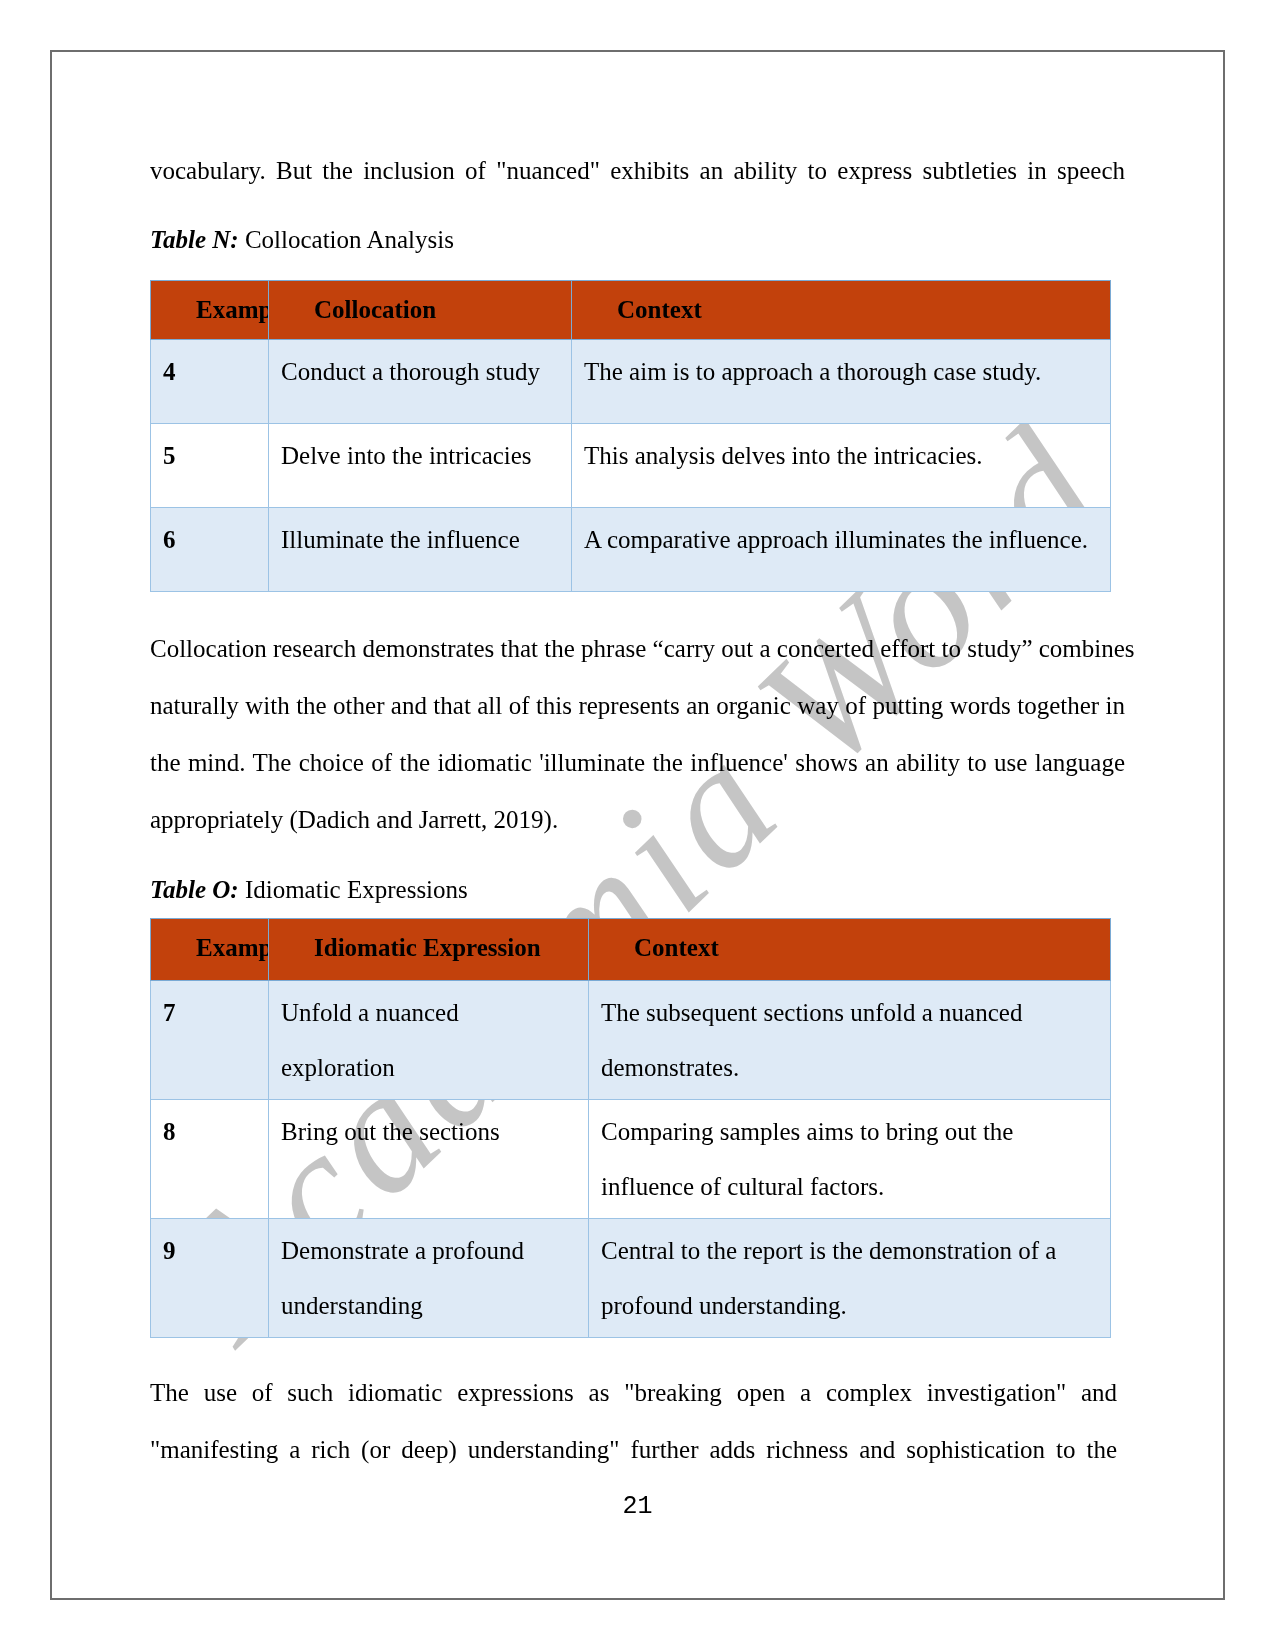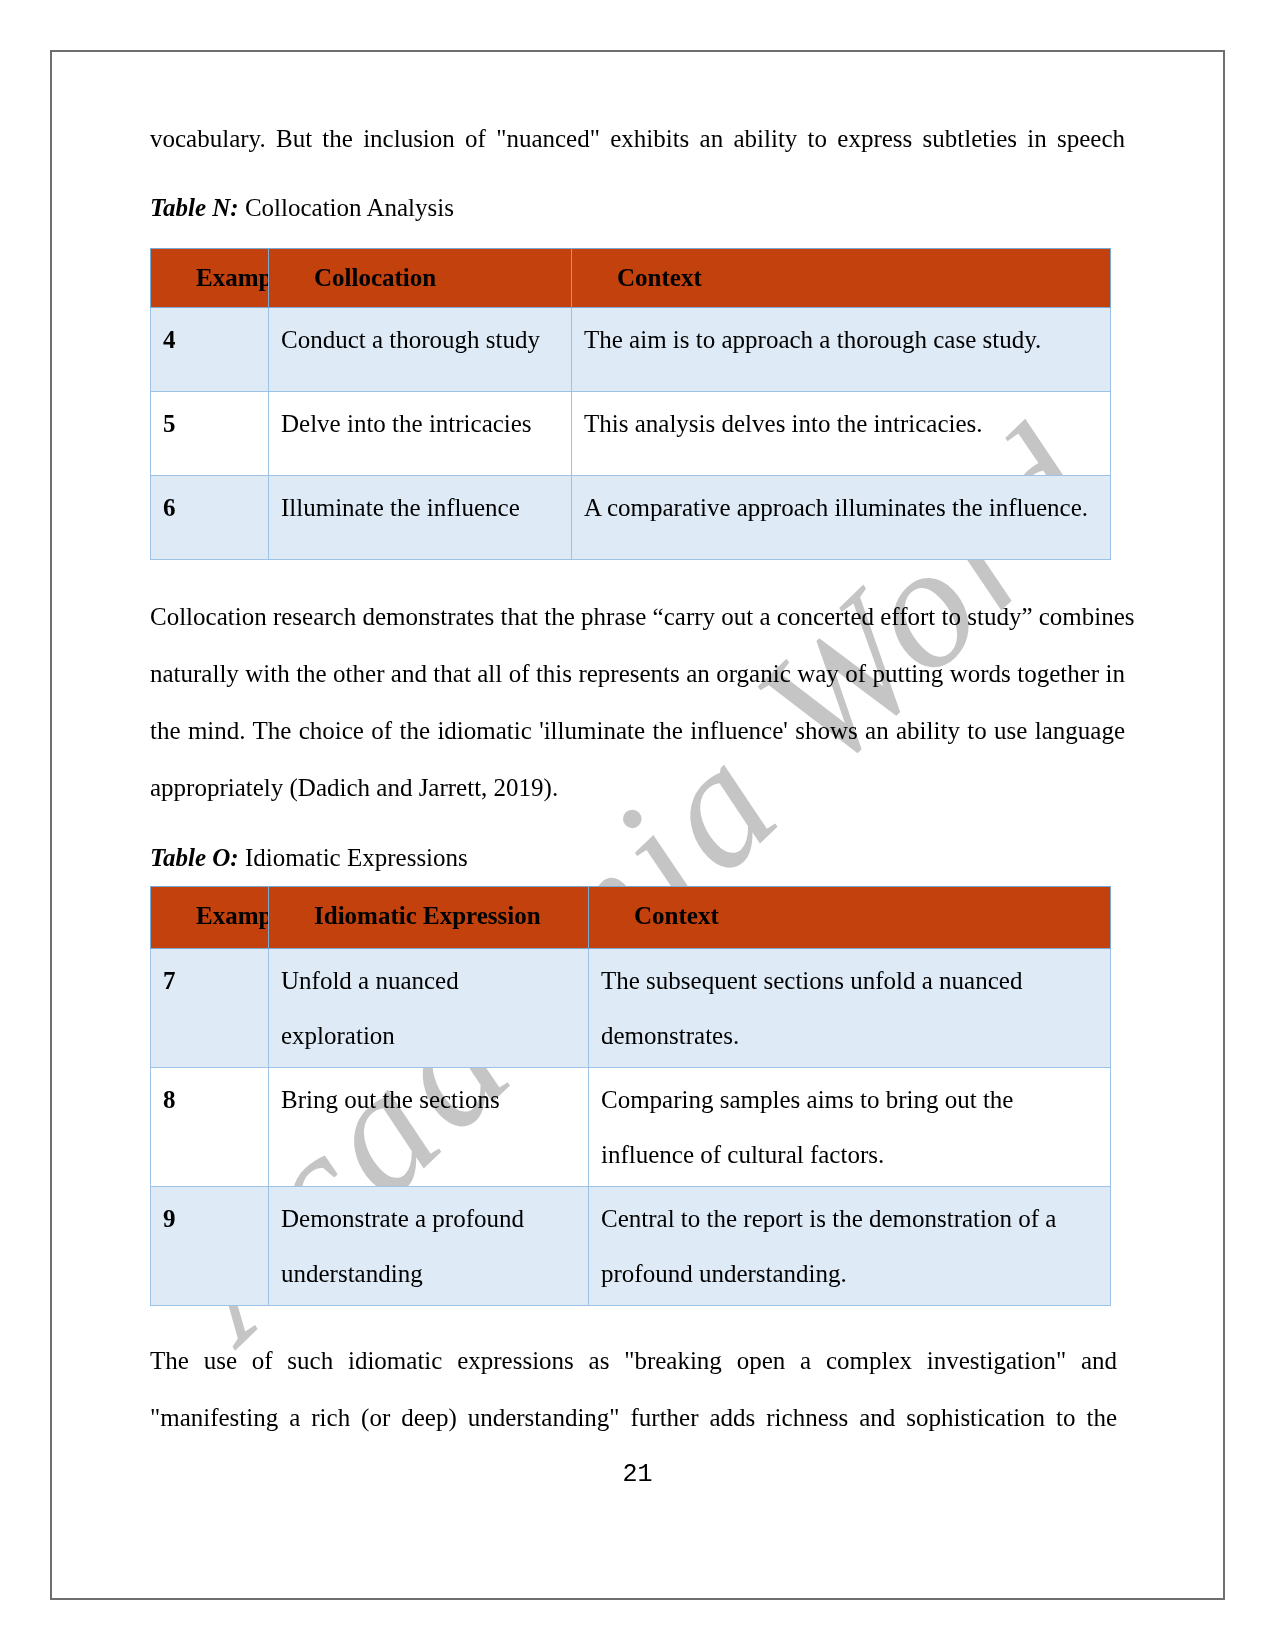--- a/index.html
+++ b/index.html
@@ -33,21 +33,21 @@
     letter-spacing: 8px;
     color: #808080;
     opacity: 0.45;
     z-index: 1;
     pointer-events: none;
     white-space: nowrap;
   }
 
   .content {
     position: absolute;
-    left: 150px; top: 110px;
+    left: 150px; top: 142px;
     width: 975px;
     z-index: 2;
   }
 
   
   .jl {
     line-height: 57px;
     text-align: justify;
     text-align-last: justify;
     white-space: nowrap;

